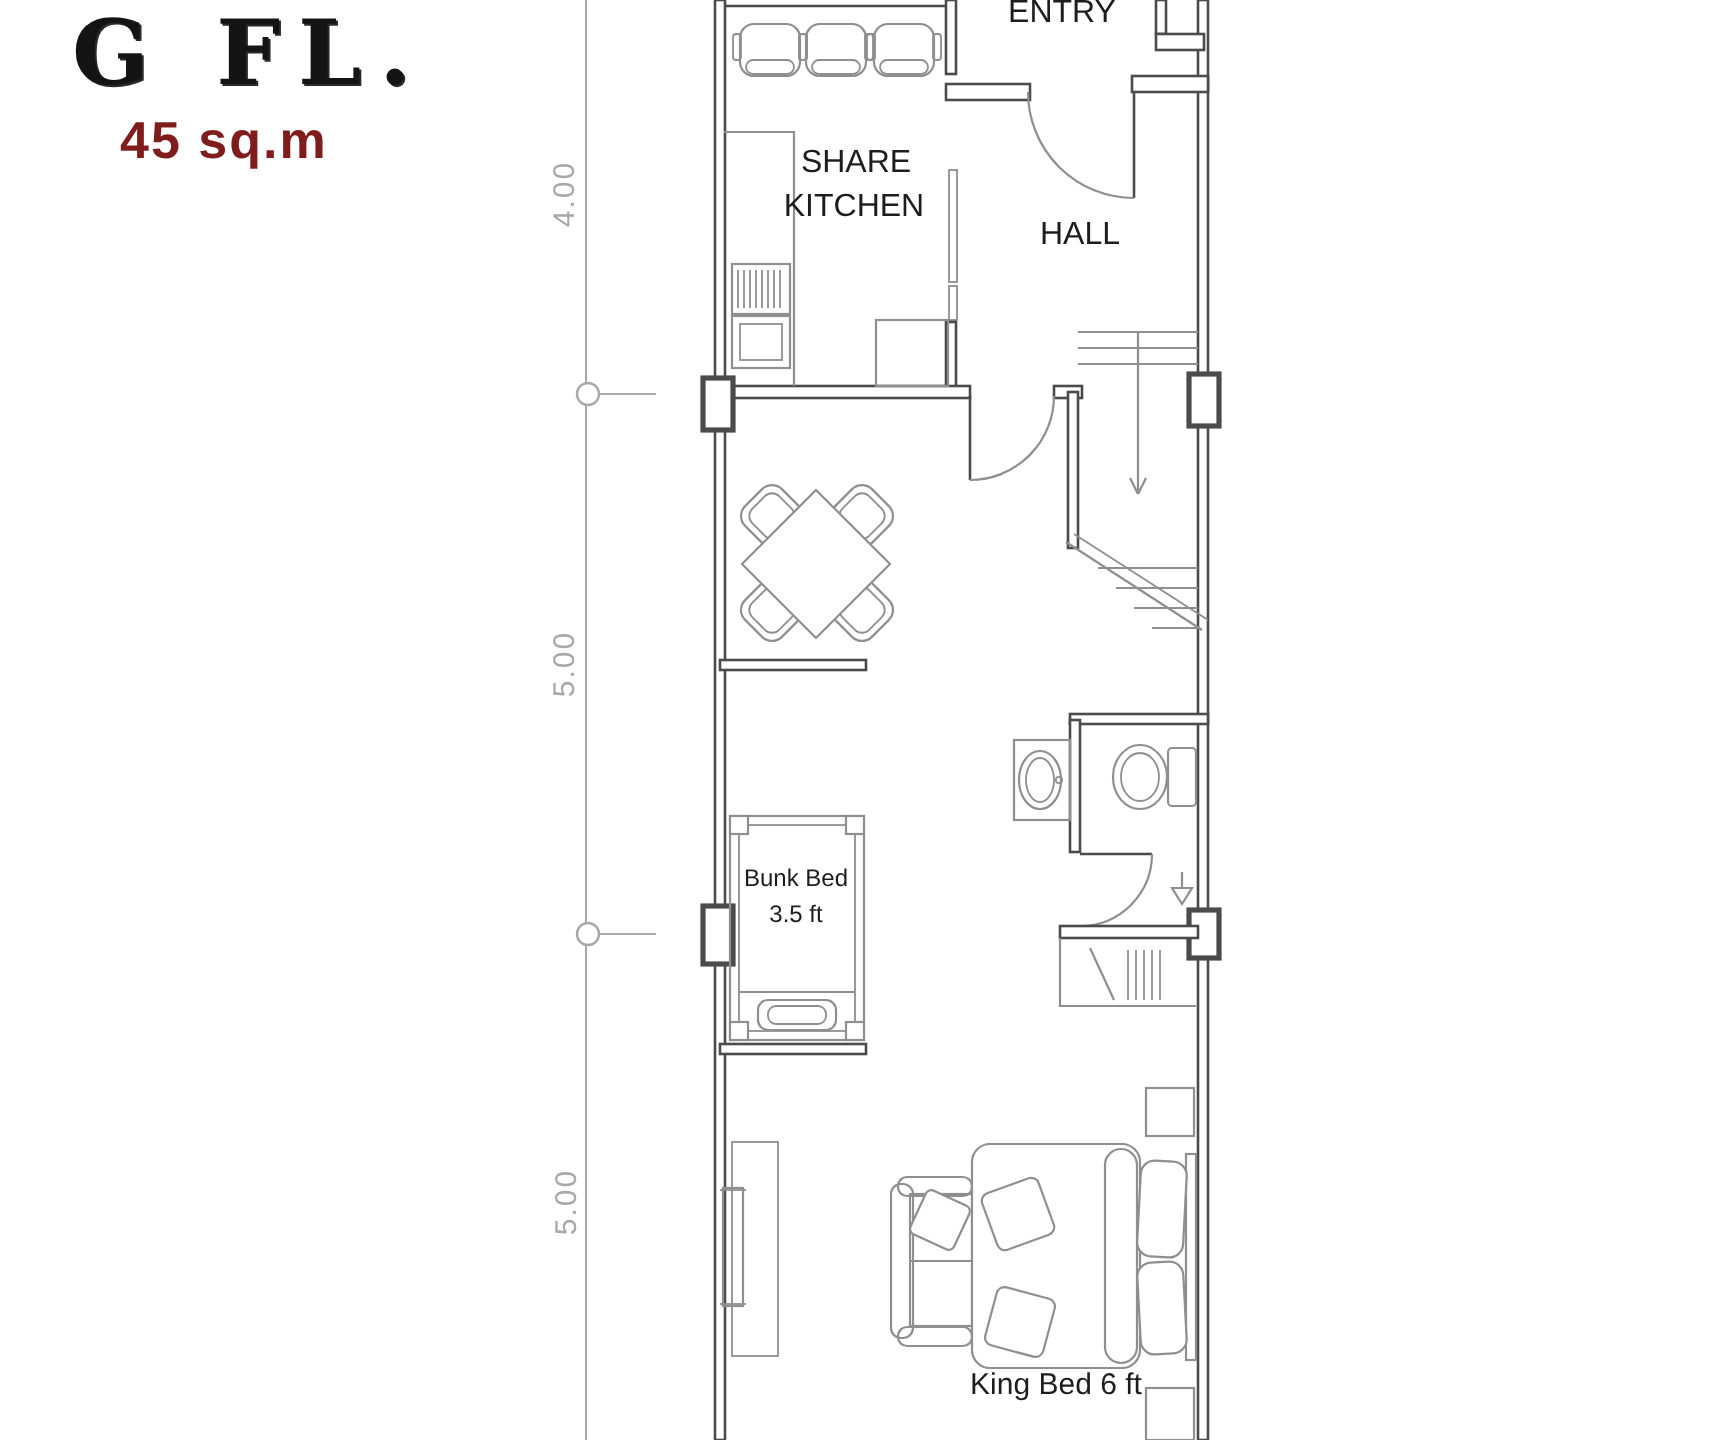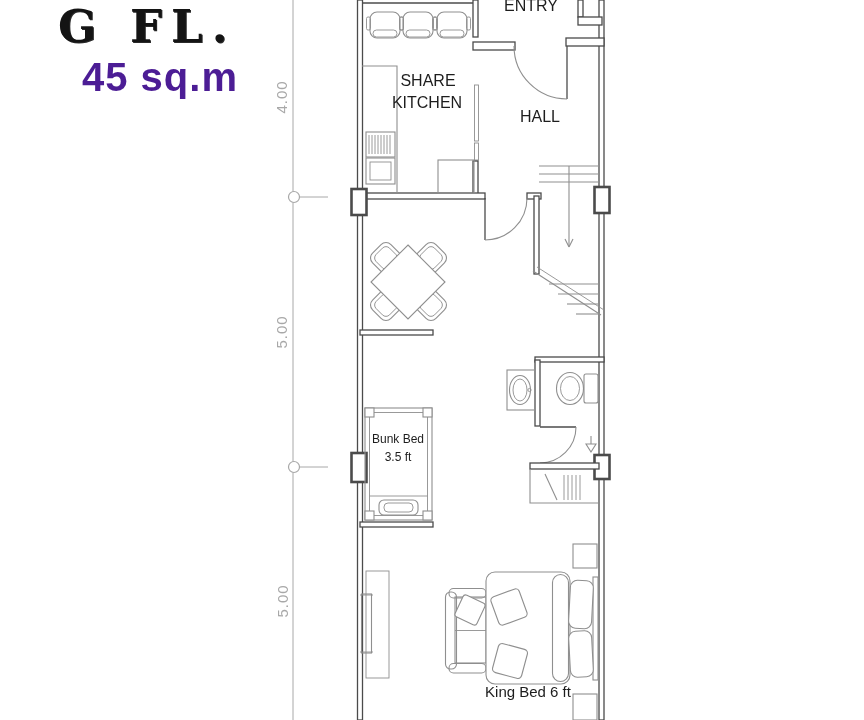--- a/index.html
+++ b/index.html
@@ -1,24 +1,24 @@
 <!DOCTYPE html>
 <html style="--wall: #4b4b4b; --furn: #8f8f8f; --dim: #a8a8a8; --ink: #1d1d1d; --paper: #ffffff;"><head>
 <meta charset="utf-8">
 <style>
   :root{
     --wall:#4b4b4b; --furn:#8f8f8f; --dim:#a8a8a8; --ink:#1d1d1d; --paper:#ffffff;
   }
   html,body{margin:0;padding:0;background:var(--paper);}
   .canvas{position:relative;width:864px;height:720px;background:var(--paper);overflow:hidden;
           font-family:"Liberation Sans",sans-serif;}
-  .title-block{position:absolute;left:58px;top:0px;}
+  .title-block{position:absolute;left:36px;top:0px;}
   .gfl{font-family:"DejaVu Serif",serif;font-weight:bold;font-size:45px;letter-spacing:9px;
        color:#141414;line-height:1.18;text-shadow:1px 1px 0 #2a2a2a;}
-  .area{font-family:"Liberation Sans",sans-serif;font-weight:bold;font-size:40px;color:#4c1d95;
+  .area{font-family:"Liberation Sans",sans-serif;font-weight:bold;font-size:26px;color:#7f1d1d;
         margin-left:24px;margin-top:2px;letter-spacing:1px;}
   svg{position:absolute;left:0;top:0;}
   
   .w  {stroke:var(--wall);fill:none;stroke-width:1.3;}
   .wf {stroke:var(--wall);fill:#fff;stroke-width:1.3;}
   .col{stroke:var(--wall);fill:#fff;stroke-width:2.6;}
   .f  {stroke:var(--furn);fill:none;stroke-width:1.1;}
   .ff {stroke:var(--furn);fill:#fff;stroke-width:1.1;}
   .t  {stroke:var(--furn);fill:none;stroke-width:0.9;}
   .d  {stroke:var(--dim);fill:none;stroke-width:1;}

